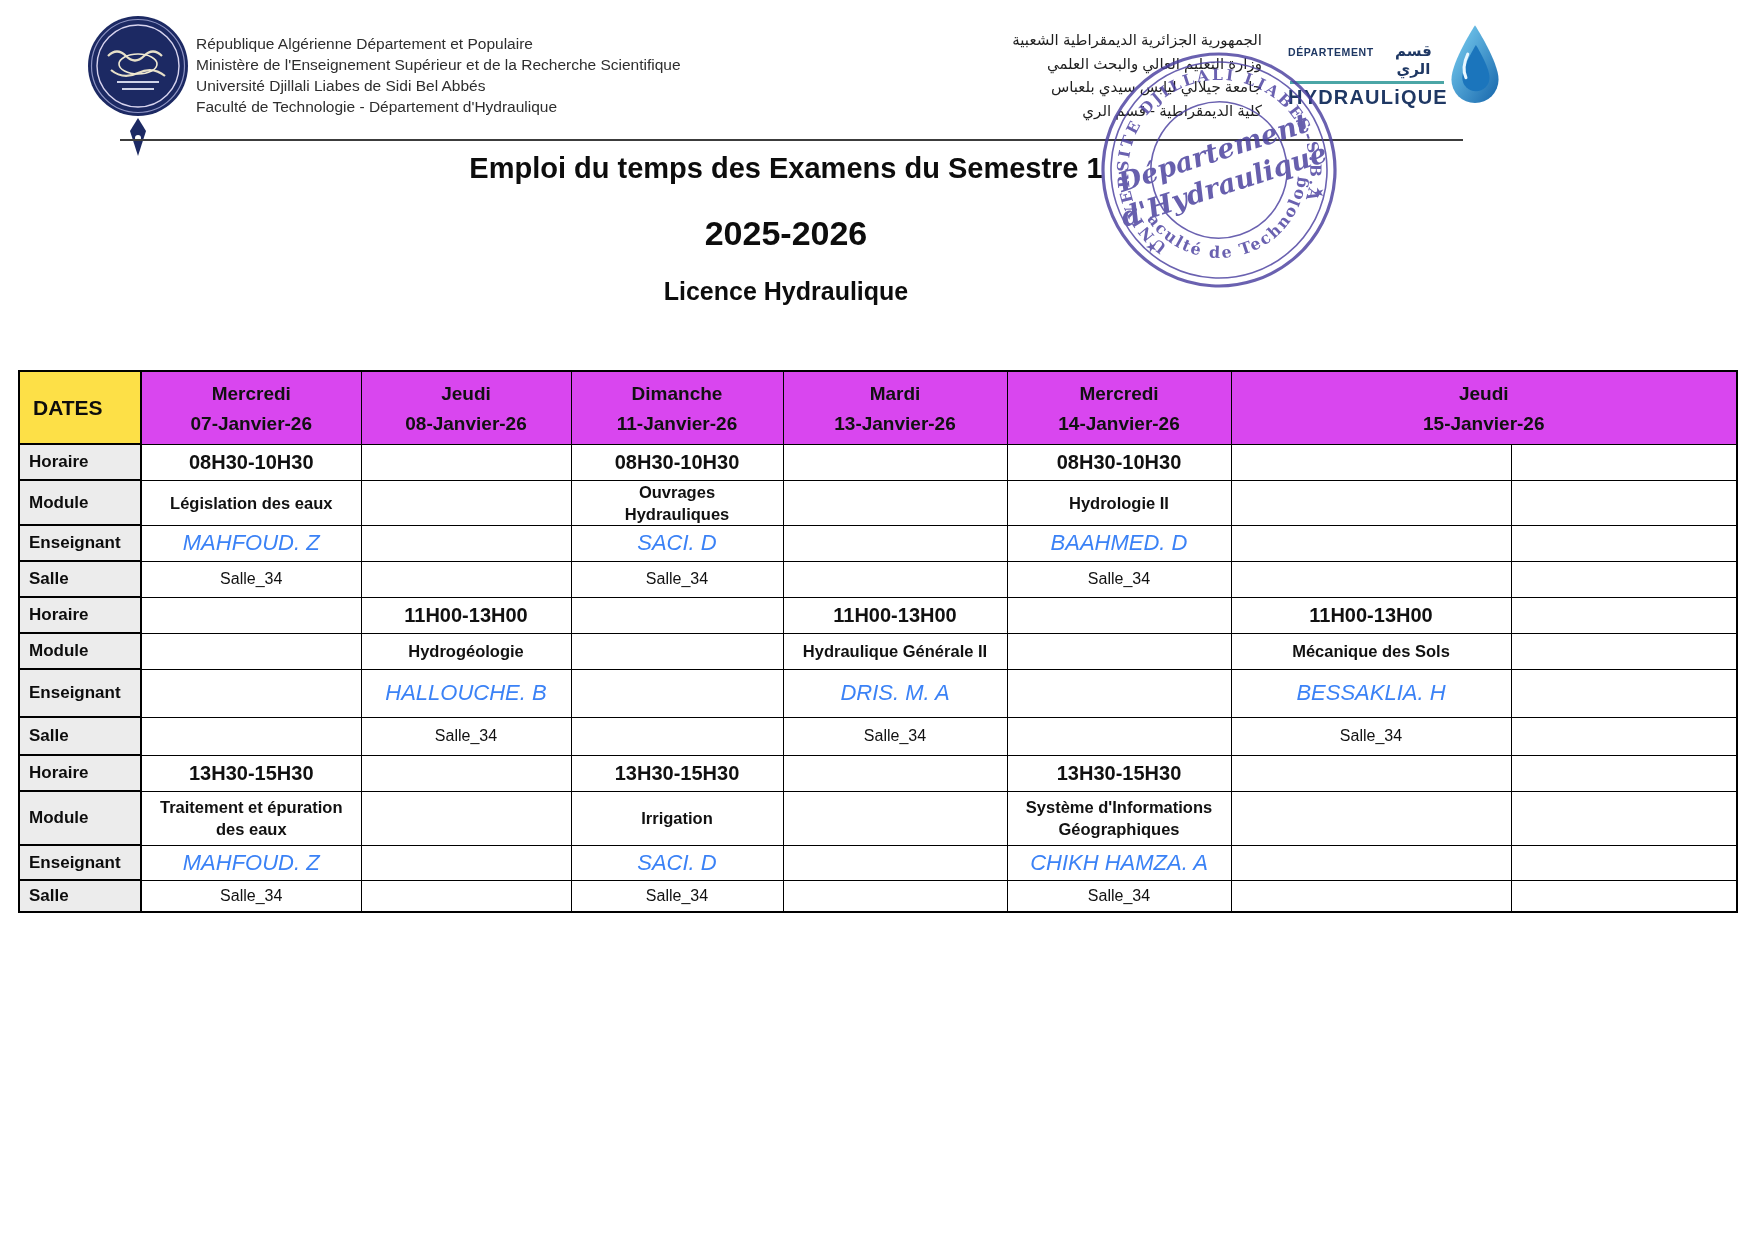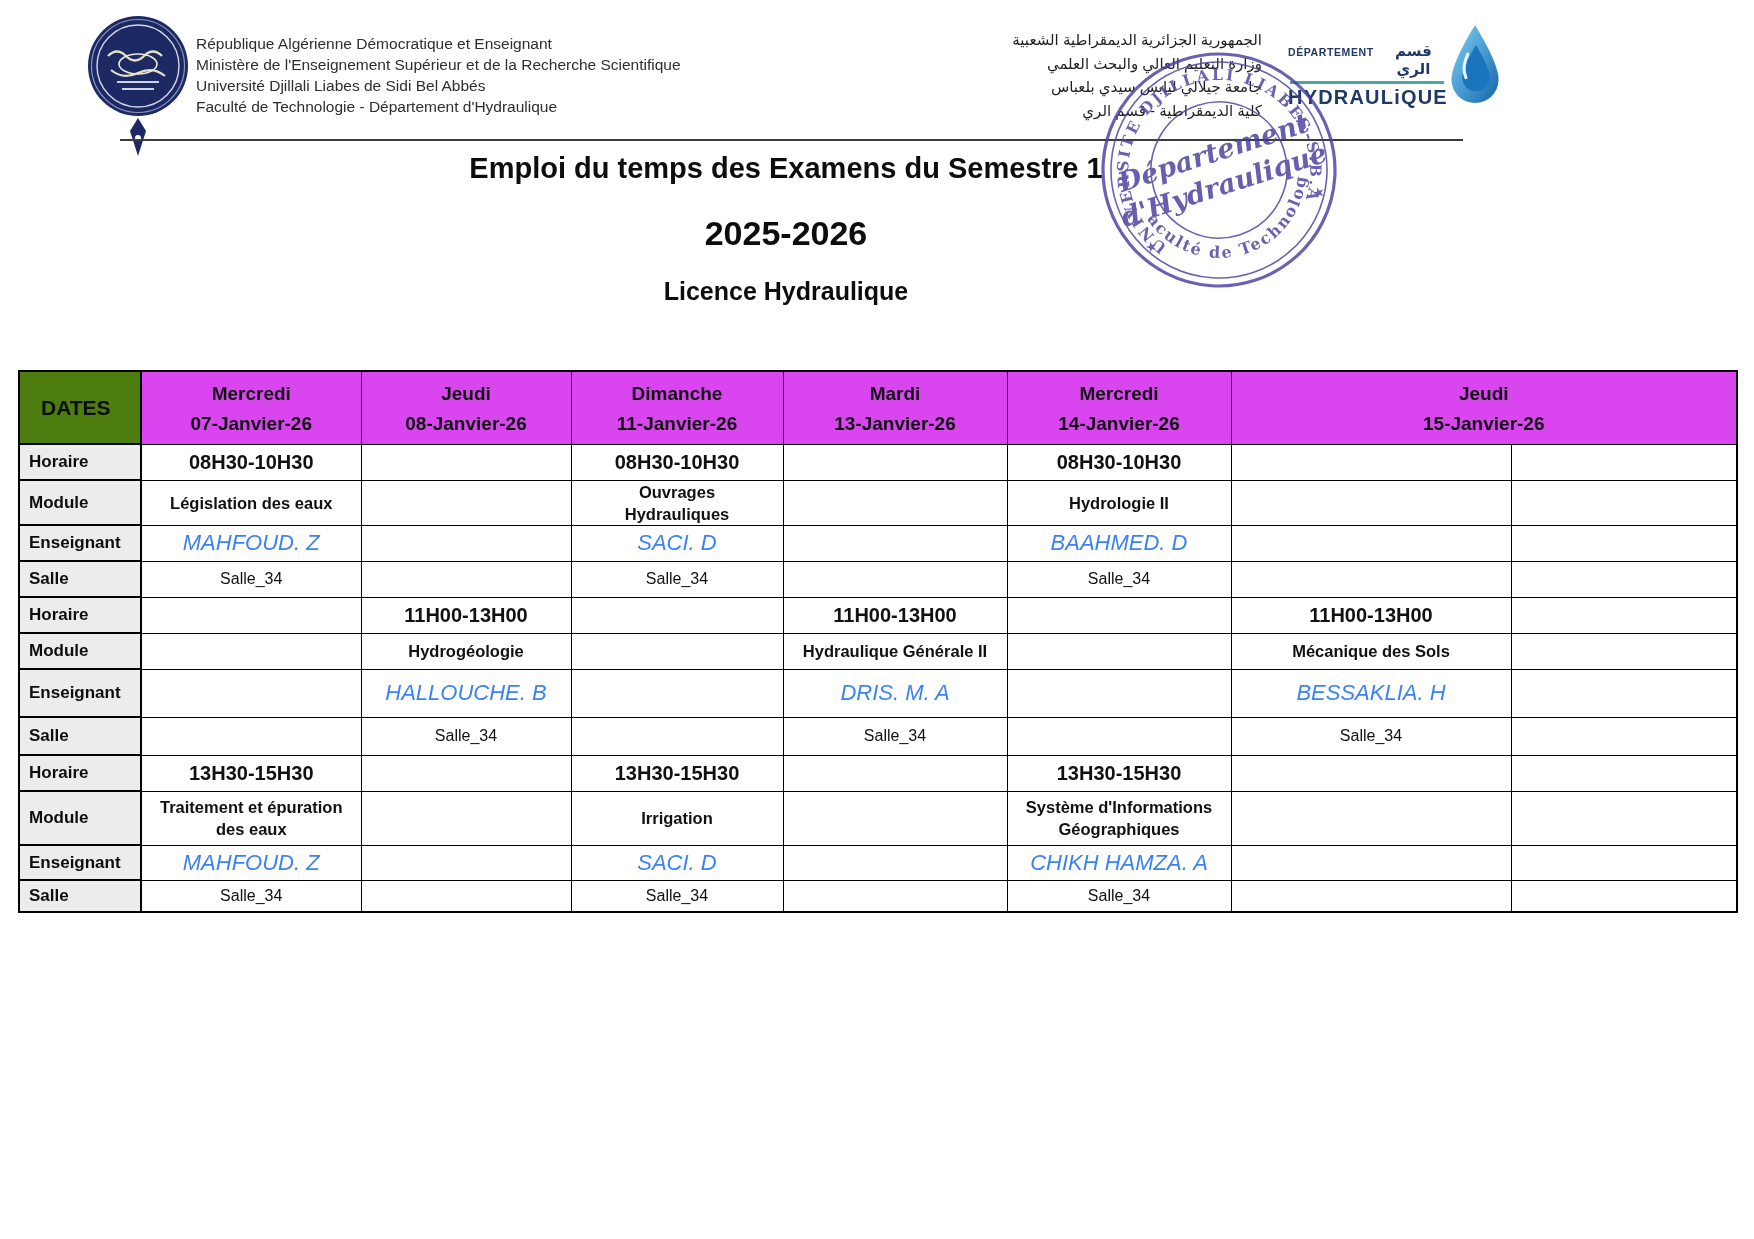--- a/index.html
+++ b/index.html
@@ -31,21 +31,21 @@
 
   
   table.tt{position:absolute;left:18px;top:370px;width:1718px;border-collapse:collapse;
            table-layout:fixed;border:2.6px solid #000;}
   .tt td{border:1.4px solid #000;text-align:center;vertical-align:middle;padding:0;overflow:hidden;}
   .tt td.lbl{border:2.2px solid #000;background:#ececec;text-align:left;
              padding-left:9px;font-weight:bold;font-size:17px;color:#0d0d0d;}
   .tt td.spec-lbl{font-size:19px;padding-left:13px;}
   .tt td.spec-val{background:#f0f0f0;font-size:27px;font-weight:bold;}
   .tt td.spec-val sup{font-size:16px;}
-  .tt td.dates-lbl{background:#4d7c0f;font-size:21px;padding-left:21px;}
+  .tt td.dates-lbl{background:#fde047;font-size:21px;padding-left:13px;}
   .tt td.day{background:#d946ef;font-weight:bold;font-size:19px;}
   .tt td.day .day-name{line-height:30px;padding-top:3px;}
   .tt td.day .day-date{line-height:30px;}
   .tt td.horaire{font-size:20px;font-weight:bold;}
   .tt td.module{font-size:16.5px;font-weight:bold;padding:0 14px;line-height:22px;}
   .tt td.ens{font-size:22px;font-weight:normal;color:#3b82f6;font-style:italic;}
   .tt td.salle{font-size:16px;font-weight:normal;}
   tr.h55{height:55px;} tr.h73{height:73px;} tr.h36{height:36px;} tr.h48{height:48px;}
   tr.h38{height:38px;} tr.h54{height:54px;} tr.h35{height:35px;} tr.h32{height:32px;}
 </style>
@@ -60,21 +60,21 @@
     <circle cx="54" cy="54" r="41" fill="none" stroke="#d8d4ef" stroke-width="1.4"></circle>
     <path d="M24,44 q9,-9 18,0 q9,9 18,0 q9,-9 18,0" stroke="#e7e0c8" fill="none" stroke-width="2.2"></path>
     <path d="M27,58 q12,10 27,3 q15,-7 27,3" stroke="#e7e0c8" fill="none" stroke-width="2.2"></path>
     <path d="M33,70 h42 M38,77 h32" stroke="#cfd3e8" fill="none" stroke-width="1.8"></path>
     <ellipse cx="54" cy="52" rx="19" ry="10" fill="none" stroke="#f0ead2" stroke-width="1.6"></ellipse>
     <path d="M54,106 l8,13 -8,25 -8,-25 z" fill="#1c2963"></path>
     <circle cx="54" cy="126" r="3" fill="#fff"></circle>
   </svg>
 
   <div class="inst">
-    <div>République Algérienne Démocratique et Enseignant</div>
+    <div>République Algérienne Département et Populaire</div>
     <div>Ministère de l'Enseignement Supérieur et de la Recherche Scientifique</div>
     <div>Université Djillali Liabes de Sidi Bel Abbés</div>
     <div>Faculté de Technologie - Département d'Hydraulique</div>
   </div>
 
   <div class="inst-ar">
     <div>الجمهورية الجزائرية الديمقراطية الشعبية</div>
     <div>وزارة التعليم العالي والبحث العلمي</div>
     <div>جامعة جيلالي ليابس سيدي بلعباس</div>
     <div>كلية الديمقراطية - قسم الري</div>

